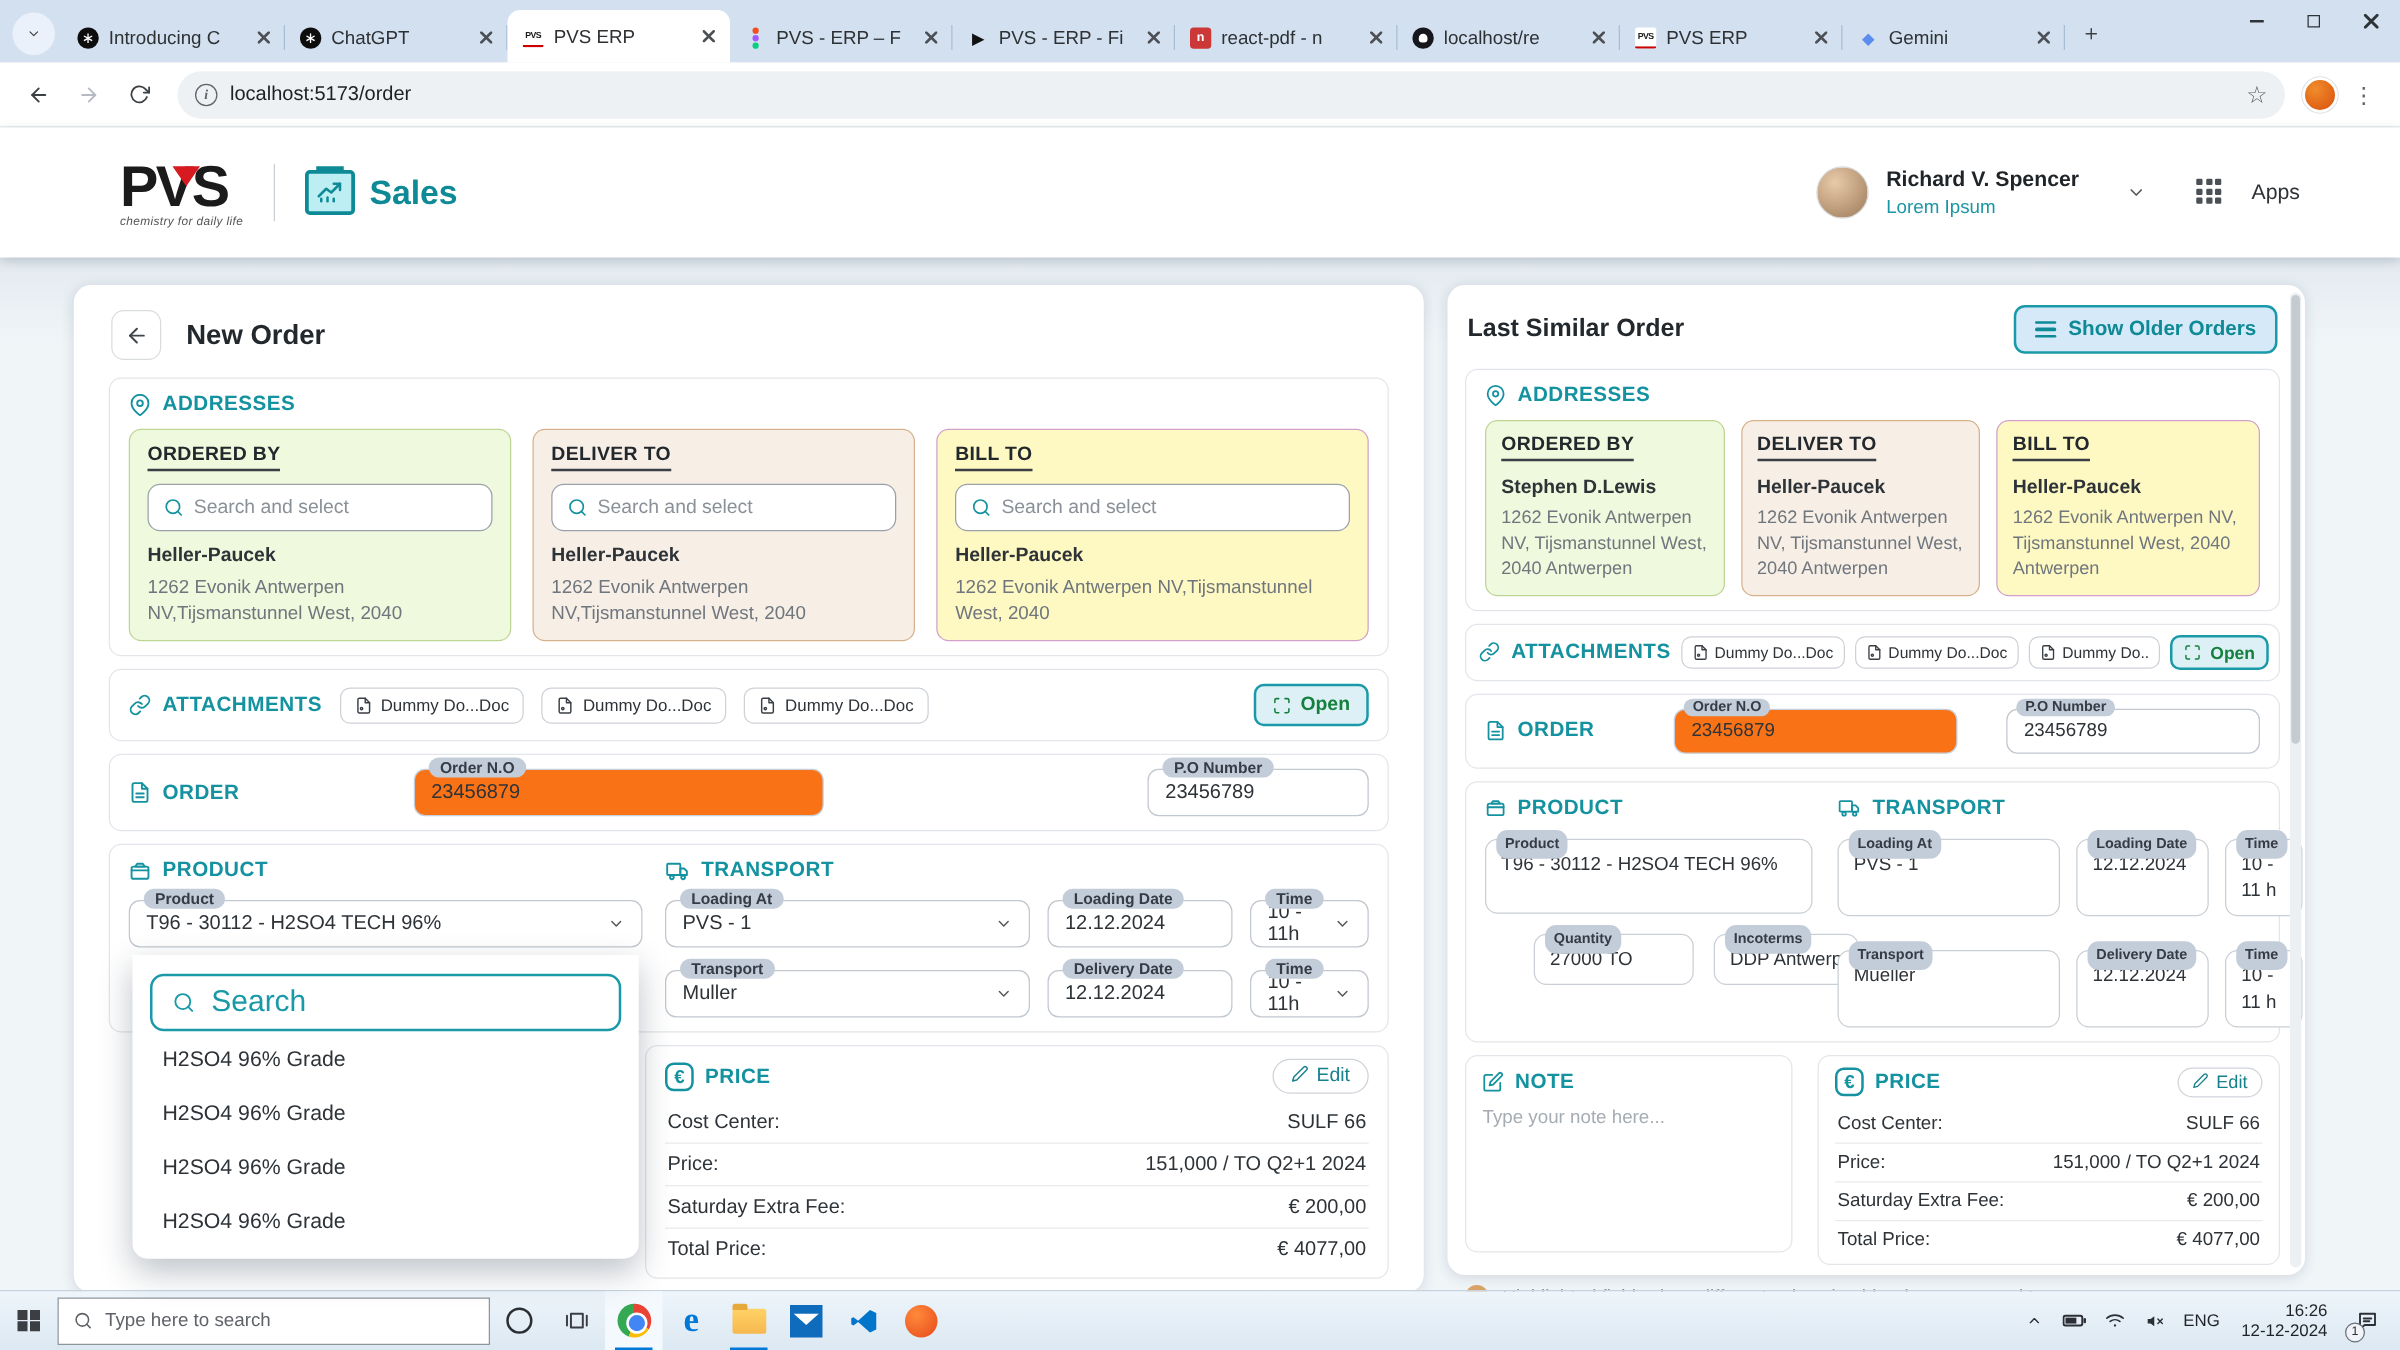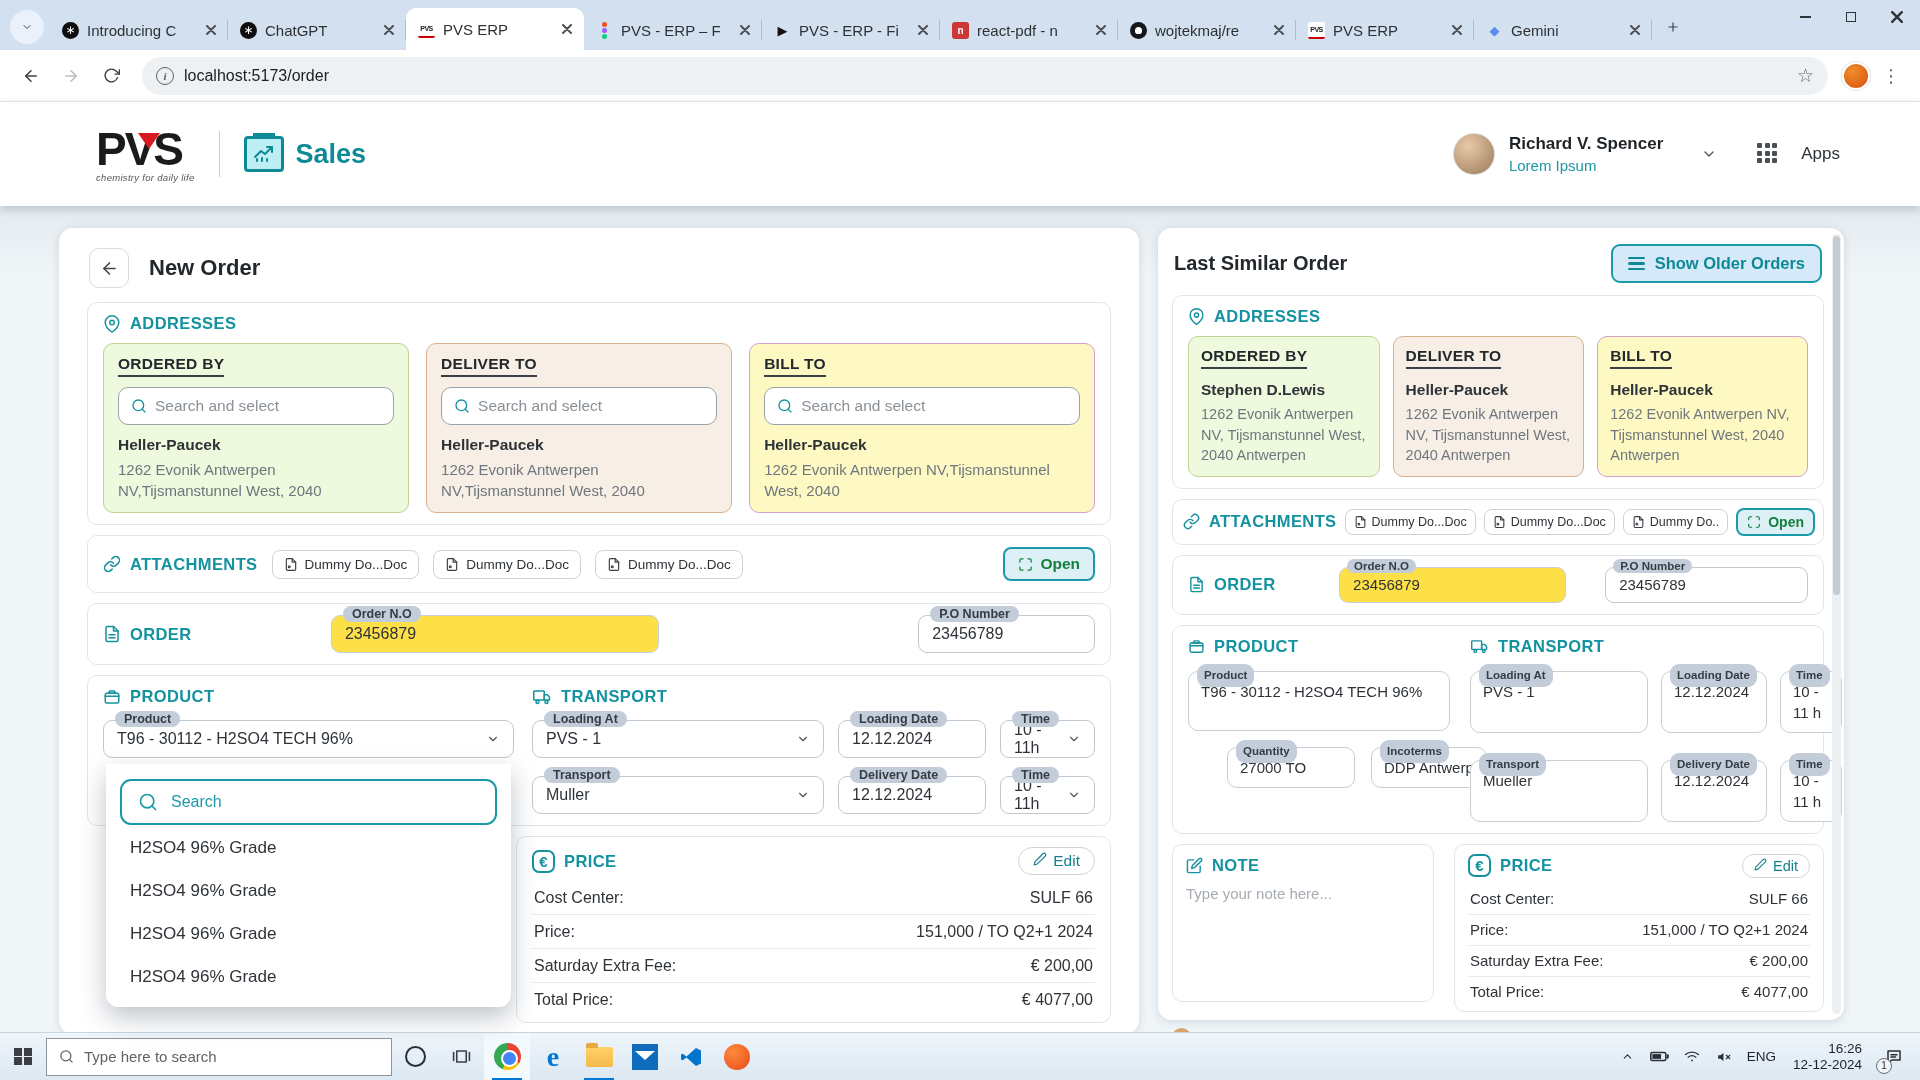--- a/index.html
+++ b/index.html
@@ -98,35 +98,35 @@
   .chip svg { color:#3a3f45; }
   .open-btn { margin-left:auto; display:flex; align-items:center; gap:7px; background:#ddf0f6; border:2px solid #1a9aa8; border-radius:8px; color:#15803d; font-weight:bold; font-size:15.5px; padding:6px 13px; }
   .right-card .attach-box { gap:8px; padding:9px 10px; }
   .right-card .chip { padding:5px 8px; font-size:12.5px; gap:5px; }
   .right-card .open-btn { position:absolute; right:8px; top:8px; padding:4px 9px; font-size:14px; }
 
   .order-box { display:flex; align-items:center; gap:14px; }
   .field { position:relative; }
   .chip-label { position:absolute; top:-9px; left:12px; background:#c3cdda; color:#353c46; font-size:12.5px; font-weight:bold; padding:1px 9px; border-radius:9px; white-space:nowrap; z-index:2; }
   .ibox { height:38px; border:1px solid #c2c8cf; border-radius:9px; display:flex; align-items:center; padding:0 13px; font-size:16px; color:#2e3338; background:#fff; }
-  .ibox.gray { background:#fde047; border-color:#c6d0dd; }
+  .ibox.gray { background:#f97316; border-color:#c6d0dd; }
   .ibox .chev { margin-left:auto; color:#555; }
   .order-box .sec-head { width:165px; }
   .order-no-f { width:390px; margin-left:75px; }
   .po-f { width:210px; margin-left:245px; }
 
   .pt-box { display:grid; grid-template-columns:411px 1fr; gap:18px; }
   .p-col .field { margin-top:14px; }
   .t-grid { display:grid; grid-template-columns:292px 148px 1fr; gap:14px; margin-top:14px; }
   .t-grid .field:nth-child(n+4) { margin-top:4px; }
 
   .product-wrap { position:relative; }
   .dropdown { position:absolute; left:3px; top:44px; width:405px; background:#fff; border-radius:0 0 12px 12px; box-shadow:0 10px 26px rgba(20,40,60,.28); padding:15px 14px 10px; z-index:20; }
   .dd-search { height:46px; border:2px solid #1a9aa8; border-radius:11px; display:flex; align-items:center; gap:13px; padding:0 16px; }
-  .dd-search input { border:none; outline:none; flex:1; font-size:16px; color:#1a9aa8; background:transparent; font-family:inherit; }
+  .dd-search input { border:none; outline:none; flex:1; font-size:24px; color:#1a9aa8; background:transparent; font-family:inherit; }
   .dd-search input::placeholder { color:#1a9aa8; }
   .dd-opt { font-size:17px; color:#2e3338; padding:10px 10px; margin-top:3px; border-radius:6px; }
 
   .bottom-grid { display:grid; grid-template-columns:411px 1fr; gap:18px; margin-top:10px; }
   .price-box { border:1px solid #e2e6ea; border-radius:10px; padding:10px 15px 6px; }
   .price-head { display:flex; align-items:center; }
   .euro-ic { width:23px; height:23px; border:2.4px solid #1492a0; border-radius:7px; color:#1492a0; font-weight:bold; font-size:15px; display:flex; align-items:center; justify-content:center; margin-right:9px; }
   .edit-btn { margin-left:auto; display:flex; align-items:flex-start; gap:6px; border:1px solid #cfd4d9; border-radius:16px; padding:4px 14px; color:#17808d; font-size:15.5px; background:#fff; }
   .price-rows { margin-top:6px; }
   .price-row { display:flex; justify-content:space-between; align-items:center; padding:7.5px 2px; border-bottom:1px solid #e8eaed; font-size:16px; color:#2e3338; }
@@ -264,21 +264,21 @@
       <span class="tab-close">
           <svg class="ic" width="10" height="10" viewBox="0 0 10 10" stroke-width="1.4">
             <path d="M1 1l8 8M9 1l-8 8"></path>
           </svg>
         </span>
     </div>
     <div class="tab">
       <span class="fav fav-gh">
           <i></i>
         </span>
-      <span class="tab-title">wojtekmaj/re</span>
+      <span class="tab-title">localhost/re</span>
       <span class="tab-close">
           <svg class="ic" width="10" height="10" viewBox="0 0 10 10" stroke-width="1.4">
             <path d="M1 1l8 8M9 1l-8 8"></path>
           </svg>
         </span>
     </div>
     <div class="tab">
       <span class="fav fav-pvs">PVS</span>
       <span class="tab-title">PVS ERP</span>
       <span class="tab-close">

